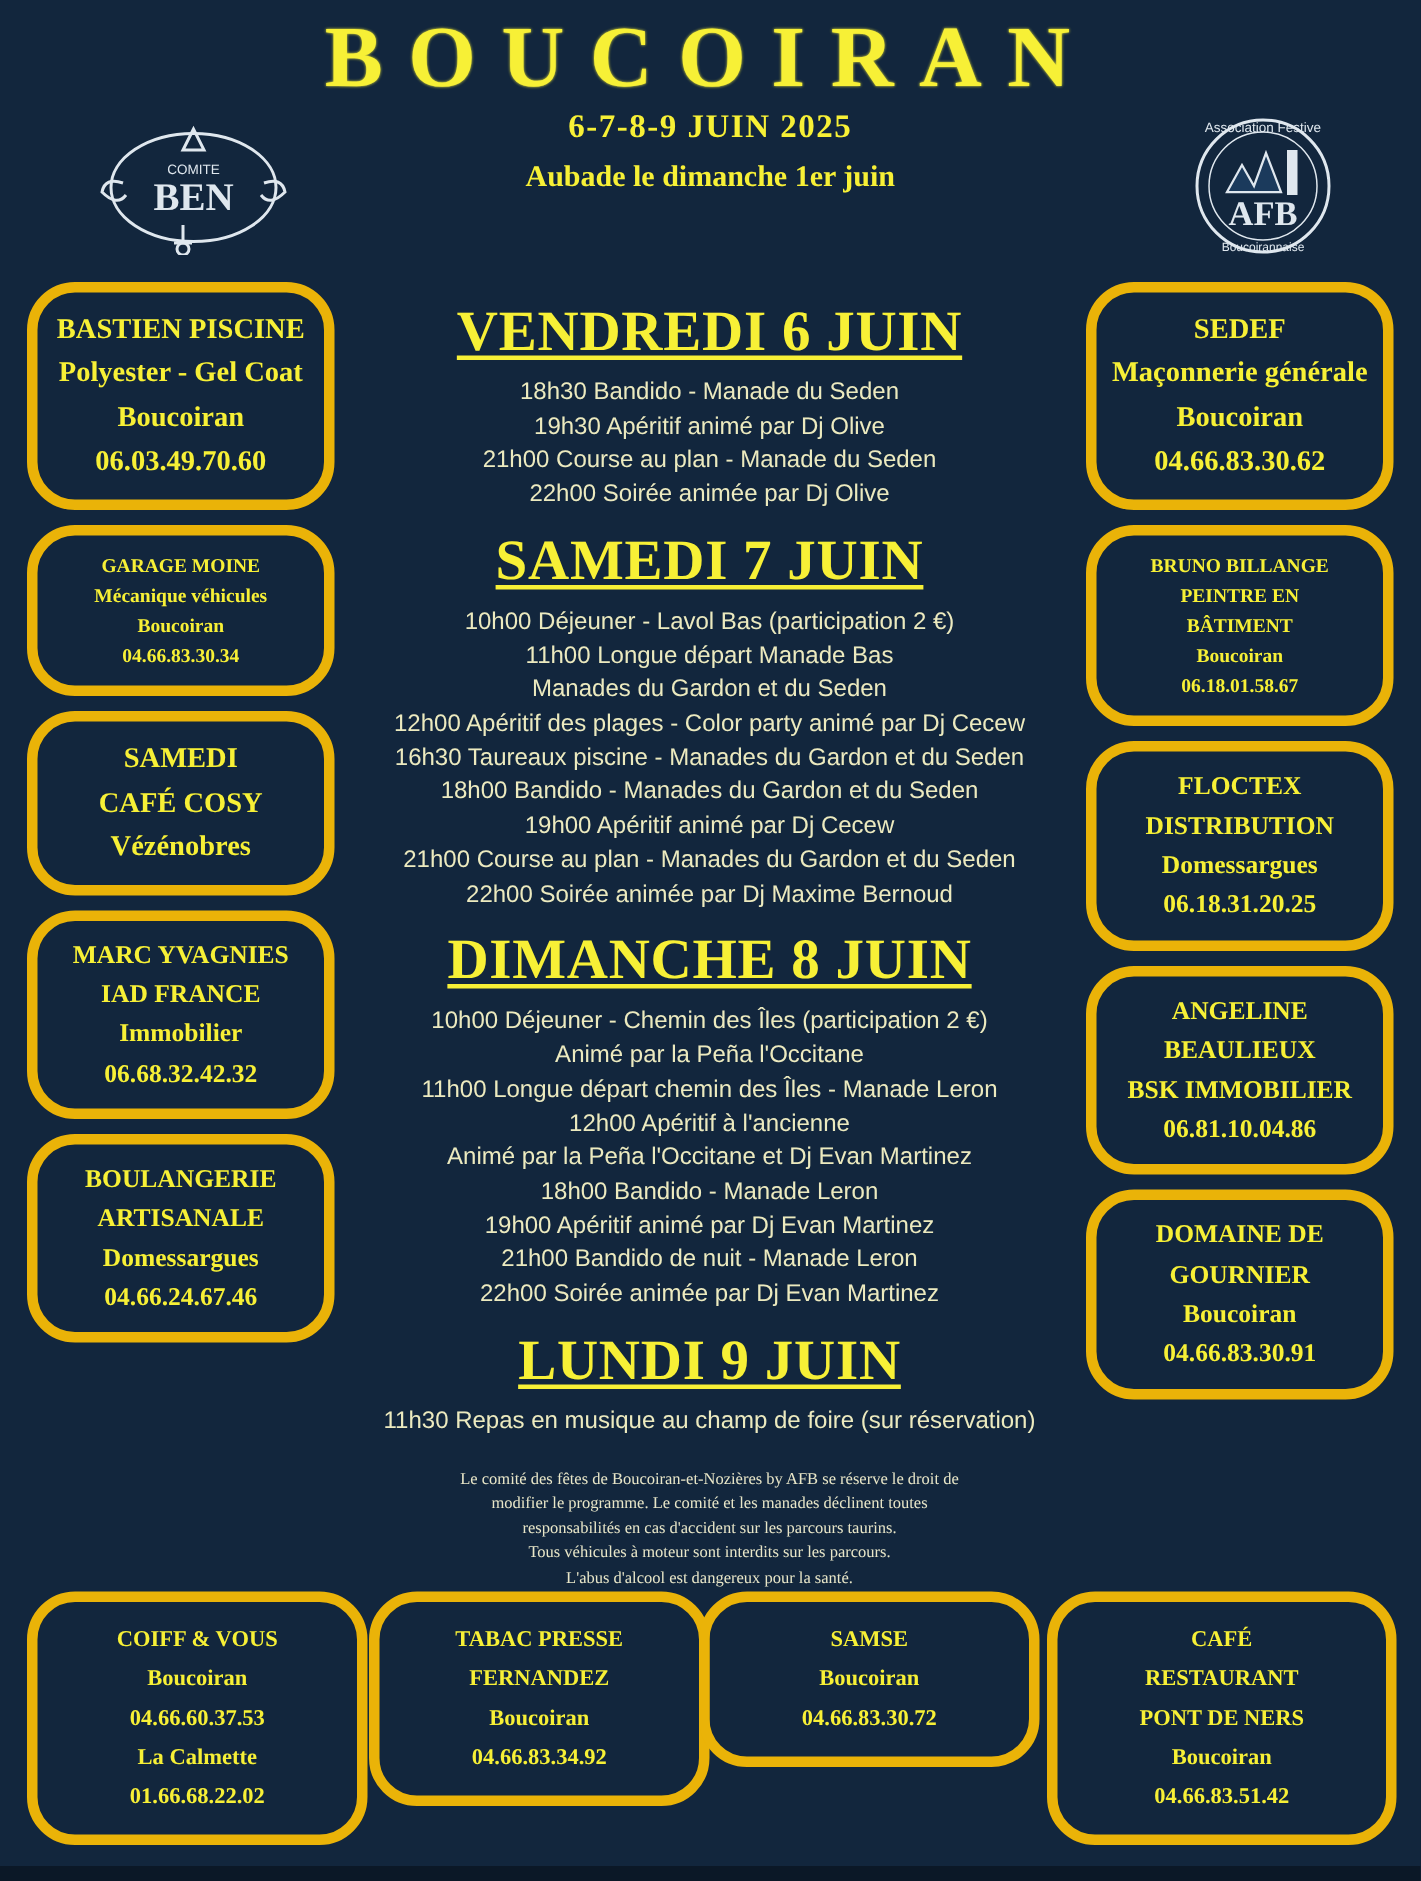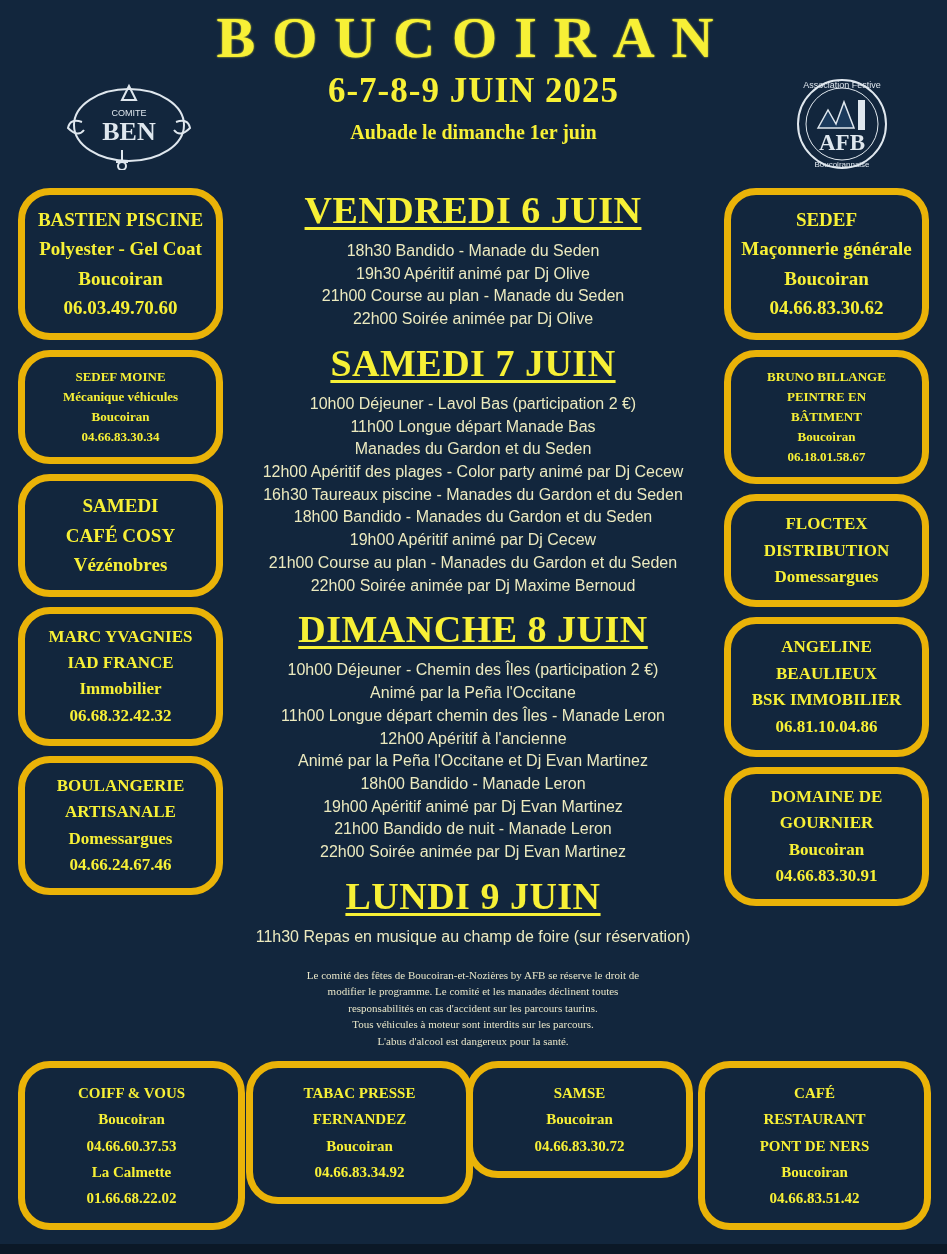--- a/index.html
+++ b/index.html
@@ -38,21 +38,21 @@
     font-size: 58px;
     letter-spacing: 17px;
     color: #f7f036;
     padding-top: 8px;
     line-height: 1.05;
     text-shadow: 0 0 2px #f7f036;
   }
   .date-line {
     text-align: center;
     font-weight: bold;
-    font-size: 35px;
+    font-size: 22px;
     color: #f7f036;
     letter-spacing: 1px;
     margin-top: 2px;
   }
   .aubade {
     text-align: center;
     font-weight: bold;
     font-size: 20px;
     color: #f7f036;
     margin-top: 10px;
@@ -127,21 +127,21 @@
   
   .day-title {
     font-size: 38px;
     font-weight: bold;
     color: #f7f036;
     text-decoration: underline;
     text-underline-offset: 4px;
     margin: 10px 0 8px 0;
     letter-spacing: 0.5px;
   }
-  .day-title.first { margin-top: 0; }
+  .day-title.first { margin-top: 11px; }
   .evt {
     font-family: "Liberation Sans", sans-serif;
     font-size: 16px;
     color: #eceabf;
     line-height: 1.42;
   }
   .legal {
     font-family: "Liberation Serif", serif;
     font-size: 11px;
     color: #e8e6c8;
@@ -211,21 +211,21 @@
   <div class="cols">
 
     <div class="col-left">
       <div class="ad sz-lg">
         <div>BASTIEN PISCINE</div>
         <div>Polyester - Gel Coat</div>
         <div>Boucoiran</div>
         <div>06.03.49.70.60</div>
       </div>
       <div class="ad sz-xs">
-        <div>SEDEF MOINE</div>
+        <div>GARAGE MOINE</div>
         <div>Mécanique véhicules</div>
         <div>Boucoiran</div>
         <div>04.66.83.30.34</div>
       </div>
       <div class="ad sz-lg">
         <div>SAMEDI</div>
         <div>CAFÉ COSY</div>
         <div>Vézénobres</div>
       </div>
       <div class="ad sz-md">
@@ -303,20 +303,21 @@
         <div>BRUNO BILLANGE</div>
         <div>PEINTRE EN</div>
         <div>BÂTIMENT</div>
         <div>Boucoiran</div>
         <div>06.18.01.58.67</div>
       </div>
       <div class="ad sz-md">
         <div>FLOCTEX</div>
         <div>DISTRIBUTION</div>
         <div>Domessargues</div>
+        <div>06.18.31.20.25</div>
       </div>
       <div class="ad sz-md">
         <div>ANGELINE</div>
         <div>BEAULIEUX</div>
         <div>BSK IMMOBILIER</div>
         <div>06.81.10.04.86</div>
       </div>
       <div class="ad sz-md">
         <div>DOMAINE DE</div>
         <div>GOURNIER</div>

